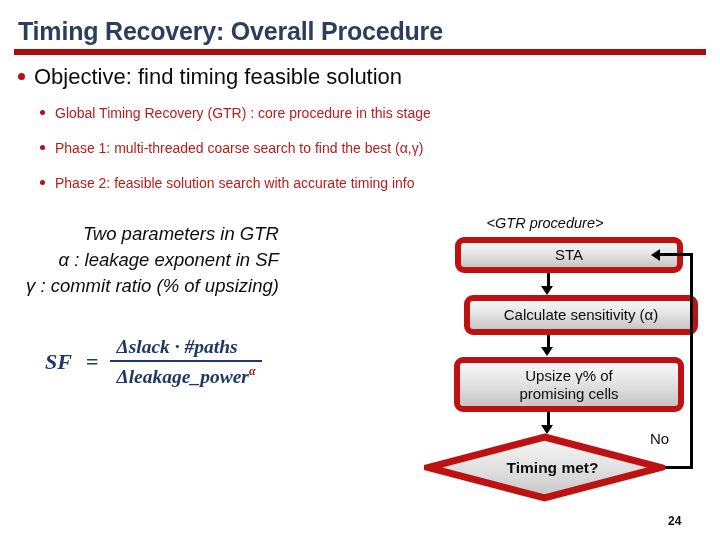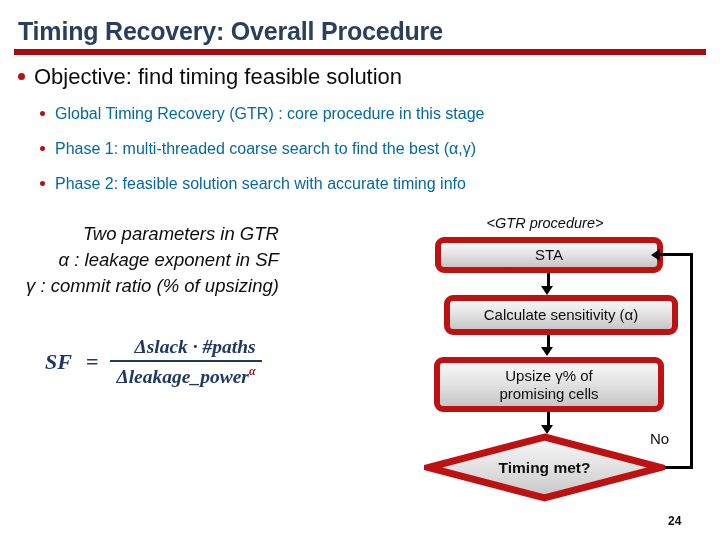--- a/index.html
+++ b/index.html
@@ -51,22 +51,22 @@
     height: 7px;
     border-radius: 50%;
     background: #B01313;
     vertical-align: middle;
     margin-right: 9px;
     margin-bottom: 3px;
   }
   .bullet-l2 {
     position: absolute;
     left: 40px;
-    font-size: 16px;
-    color: #0369a1;
+    font-size: 14px;
+    color: #b91c1c;
     white-space: nowrap;
   }
   .bullet-l2 .dot {
     display: inline-block;
     width: 5px;
     height: 5px;
     border-radius: 50%;
     background: #B01313;
     vertical-align: middle;
     margin-right: 10px;
@@ -106,21 +106,21 @@
     margin-right: 14px;
   }
   #formula .eq {
     font-size: 22px;
     margin-right: 12px;
     font-style: normal;
   }
   #formula .frac {
     display: inline-flex;
     flex-direction: column;
-    align-items: flex-end;
+    align-items: flex-start;
   }
   #formula .num {
     font-size: 19.5px;
     padding: 0 6px 2px 6px;
   }
   #formula .bar {
     width: 100%;
     height: 2px;
     background: #1F3864;
   }
@@ -160,20 +160,21 @@
     border: 6px solid #BE1111;
     border-radius: 9px;
     background: linear-gradient(to bottom, #F7F7F7 0%, #E4E4E4 45%, #C6C6C6 100%);
     display: flex;
     align-items: center;
     justify-content: center;
     text-align: center;
     font-size: 15px;
     color: #0D0D0D;
     line-height: 18px;
+    margin-left: 20px;
   }
   #box-sta      { left: 25px; top: 29px;  width: 228px; height: 36px; }
   #box-sens     { left: 34px; top: 87px;  width: 234px; height: 40px; }
   #box-upsize   { left: 24px; top: 149px; width: 230px; height: 55px; }
   .v-line {
     position: absolute;
     width: 3px;
     background: #000000;
   }
   .arrowhead-down {
@@ -201,21 +202,21 @@
 
   #diamond {
     position: absolute;
     left: 14px;
     top: 225px;
     width: 241px;
     height: 69px;
   }
   #diamond-label {
     position: absolute;
-    left: 14px;
+    left: 22px;
     top: 225px;
     width: 241px;
     height: 69px;
     display: flex;
     align-items: center;
     justify-content: center;
     font-size: 15.5px;
     font-weight: bold;
     color: #0D0D0D;
     white-space: nowrap;

